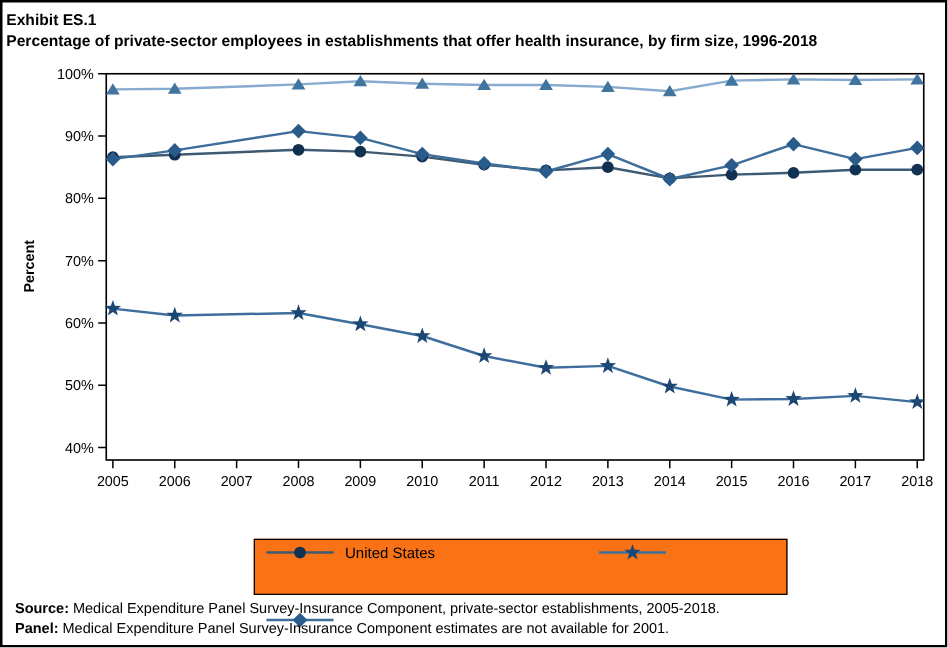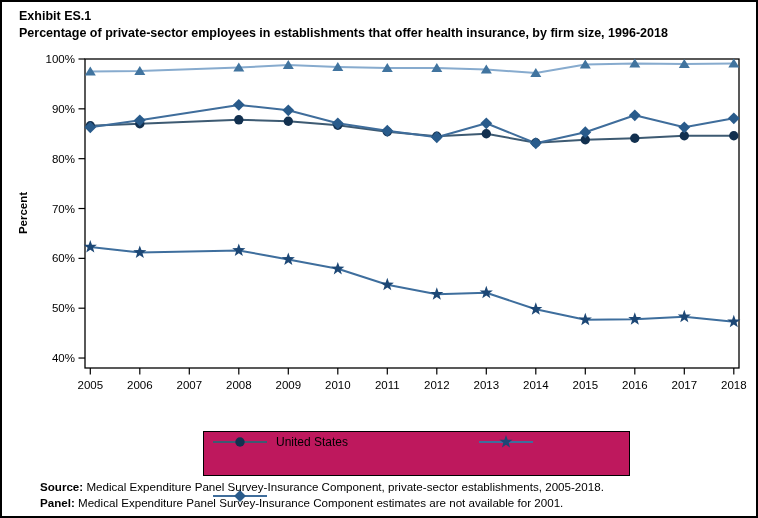--- a/index.html
+++ b/index.html
@@ -1,26 +1,26 @@
 <!DOCTYPE html>
 <html><head>
 <meta charset="utf-8">
 <style>
   html,body{margin:0;padding:0;background:#fff;}
   body{width:758px;height:518px;overflow:hidden;font-family:"Liberation Sans",sans-serif;color:#000;}
   .page{position:relative;width:758px;height:518px;box-sizing:border-box;border:2px solid #000;background:#fff;}
-  .titles{position:absolute;left:17px;top:6px;font-size:12.5px;font-weight:bold;line-height:17px;white-space:nowrap;}
+  .titles{position:absolute;left:3px;top:6px;font-size:12.5px;font-weight:bold;line-height:17px;white-space:nowrap;}
   #chart-svg{position:absolute;left:0;top:0;}
   svg text{font-family:"Liberation Sans",sans-serif;fill:#000;}
   .legend-box{position:absolute;left:201px;top:429px;width:427px;height:45px;box-sizing:border-box;
     border:1.5px solid #000;display:grid;grid-template-columns:226px 1fr;grid-auto-rows:1fr;
-    padding:3px 4px 3px 9px;background:#be185d;gap:40px;}
+    padding:3px 4px 3px 9px;background:#f97316;gap:40px;}
   .legend-item{display:flex;align-items:center;gap:9px;font-size:12px;white-space:nowrap;}
   .footer{position:absolute;left:10px;top:477px;font-size:11.6px;line-height:15.5px;white-space:nowrap;}
-  .footer b{font-weight:bold;margin-left:28px;}
+  .footer b{font-weight:bold;}
 </style>
 </head>
 <body>
 
 <div class="page">
 
   <div class="titles">
     <div>Exhibit ES.1</div>
     <div>Percentage of private-sector employees in establishments that offer health insurance, by firm size, 1996-2018</div>
   </div>

